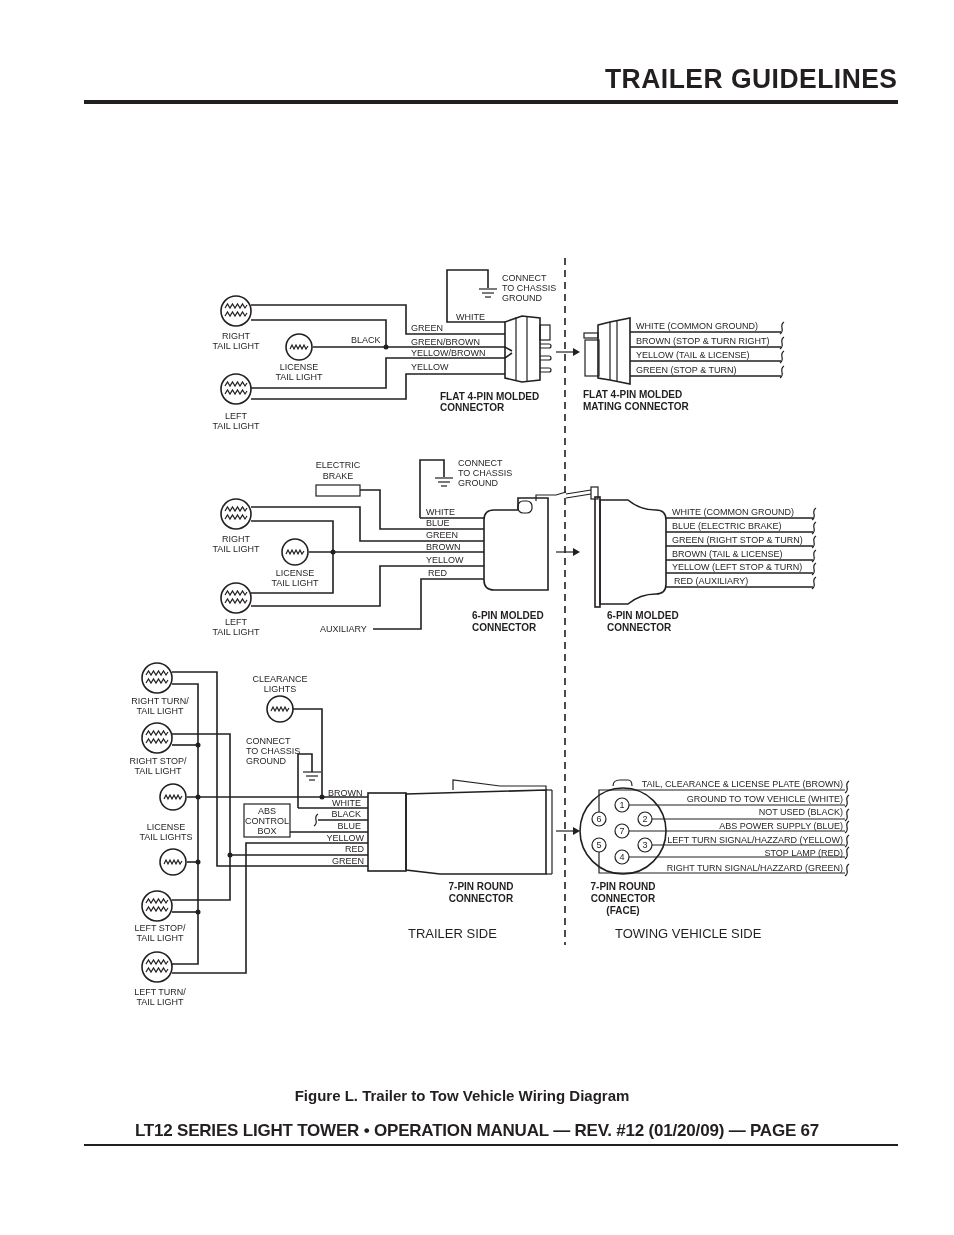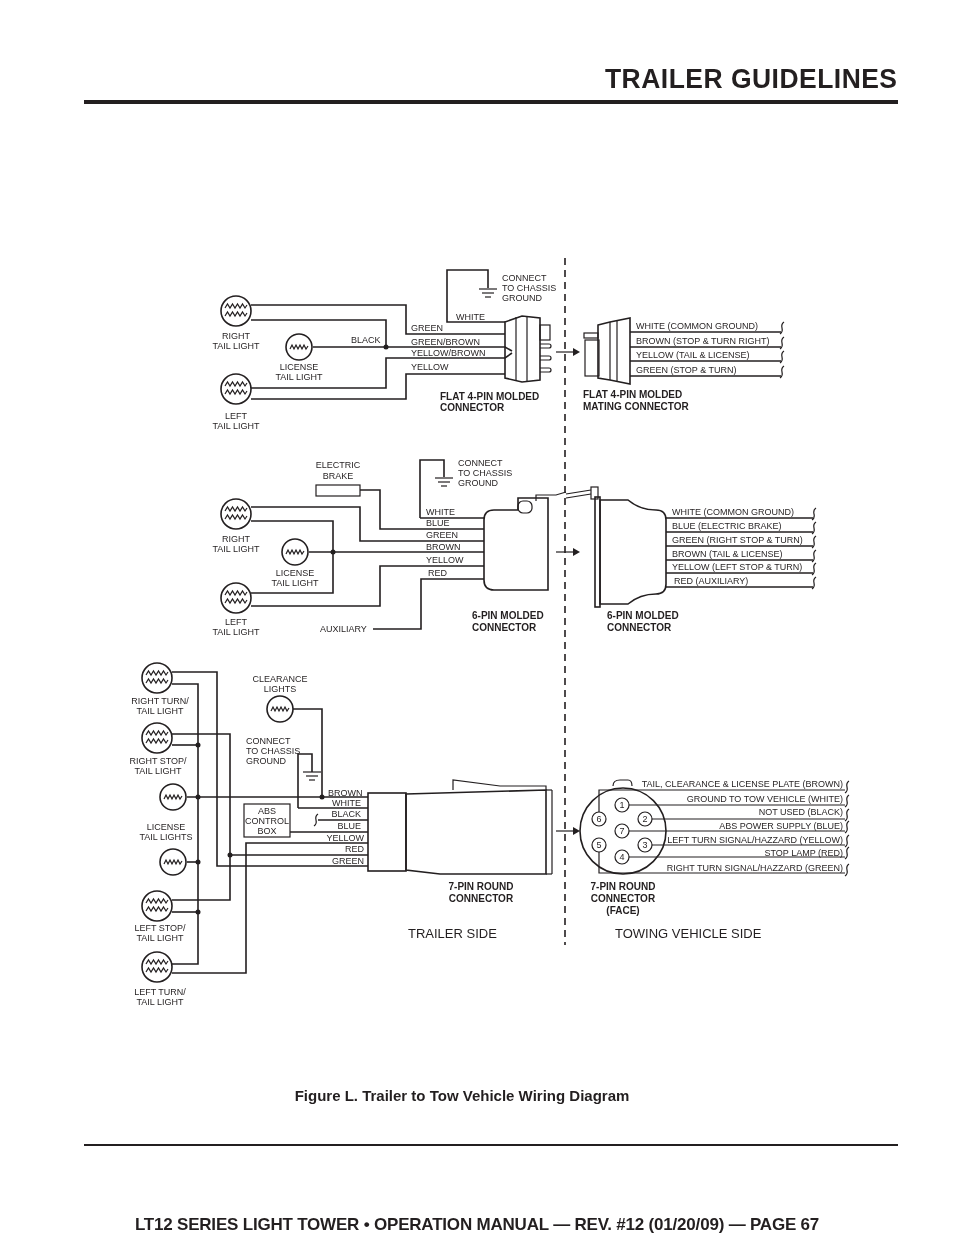--- a/index.html
+++ b/index.html
@@ -1,21 +1,21 @@
 <!DOCTYPE html>
 <html><head>
 <meta charset="utf-8">
 <style>
   html, body { margin:0; padding:0; background:#ffffff; }
   body { width:954px; height:1235px; position:relative; overflow:hidden; font-family:"Liberation Sans", sans-serif; color:#231f20; }
   .page-title { position:absolute; right:56px; top:64px; font-size:27px; font-weight:bold; letter-spacing:0.5px; transform:scaleX(0.98); transform-origin:right; font-family:"Liberation Sans", sans-serif; }
   .rule-top { position:absolute; left:84px; top:100px; width:814px; height:4px; background:#231f20; }
   .rule-bottom { position:absolute; left:84px; top:1144px; width:814px; height:2px; background:#231f20; }
   .caption { position:absolute; left:0; width:860px; top:1087px; text-align:center; font-size:15px; font-weight:bold;margin-left:32px; }
-  .footer { position:absolute; left:0; width:954px; top:1215px; text-align:center; font-size:17px; font-weight:bold; letter-spacing:-0.2px; }
+  .footer { position:absolute; left:0; width:954px; top:1121px; text-align:center; font-size:17px; font-weight:bold; letter-spacing:-0.2px; }
   svg#diagram { position:absolute; left:0; top:0; }
   svg text { font-family:"Liberation Sans", sans-serif; fill:#231f20; }
   .lbl { font-size:9px; }
   .blbl { font-size:10px; font-weight:bold; }
   .side { font-size:13px; }
   .w { stroke:#231f20; stroke-width:1.6; fill:none; }
   .wt { stroke:#231f20; stroke-width:1.2; fill:none; }
   .dash { stroke:#231f20; stroke-width:1.6; stroke-dasharray:7,5; fill:none; }
 </style>
 </head>

